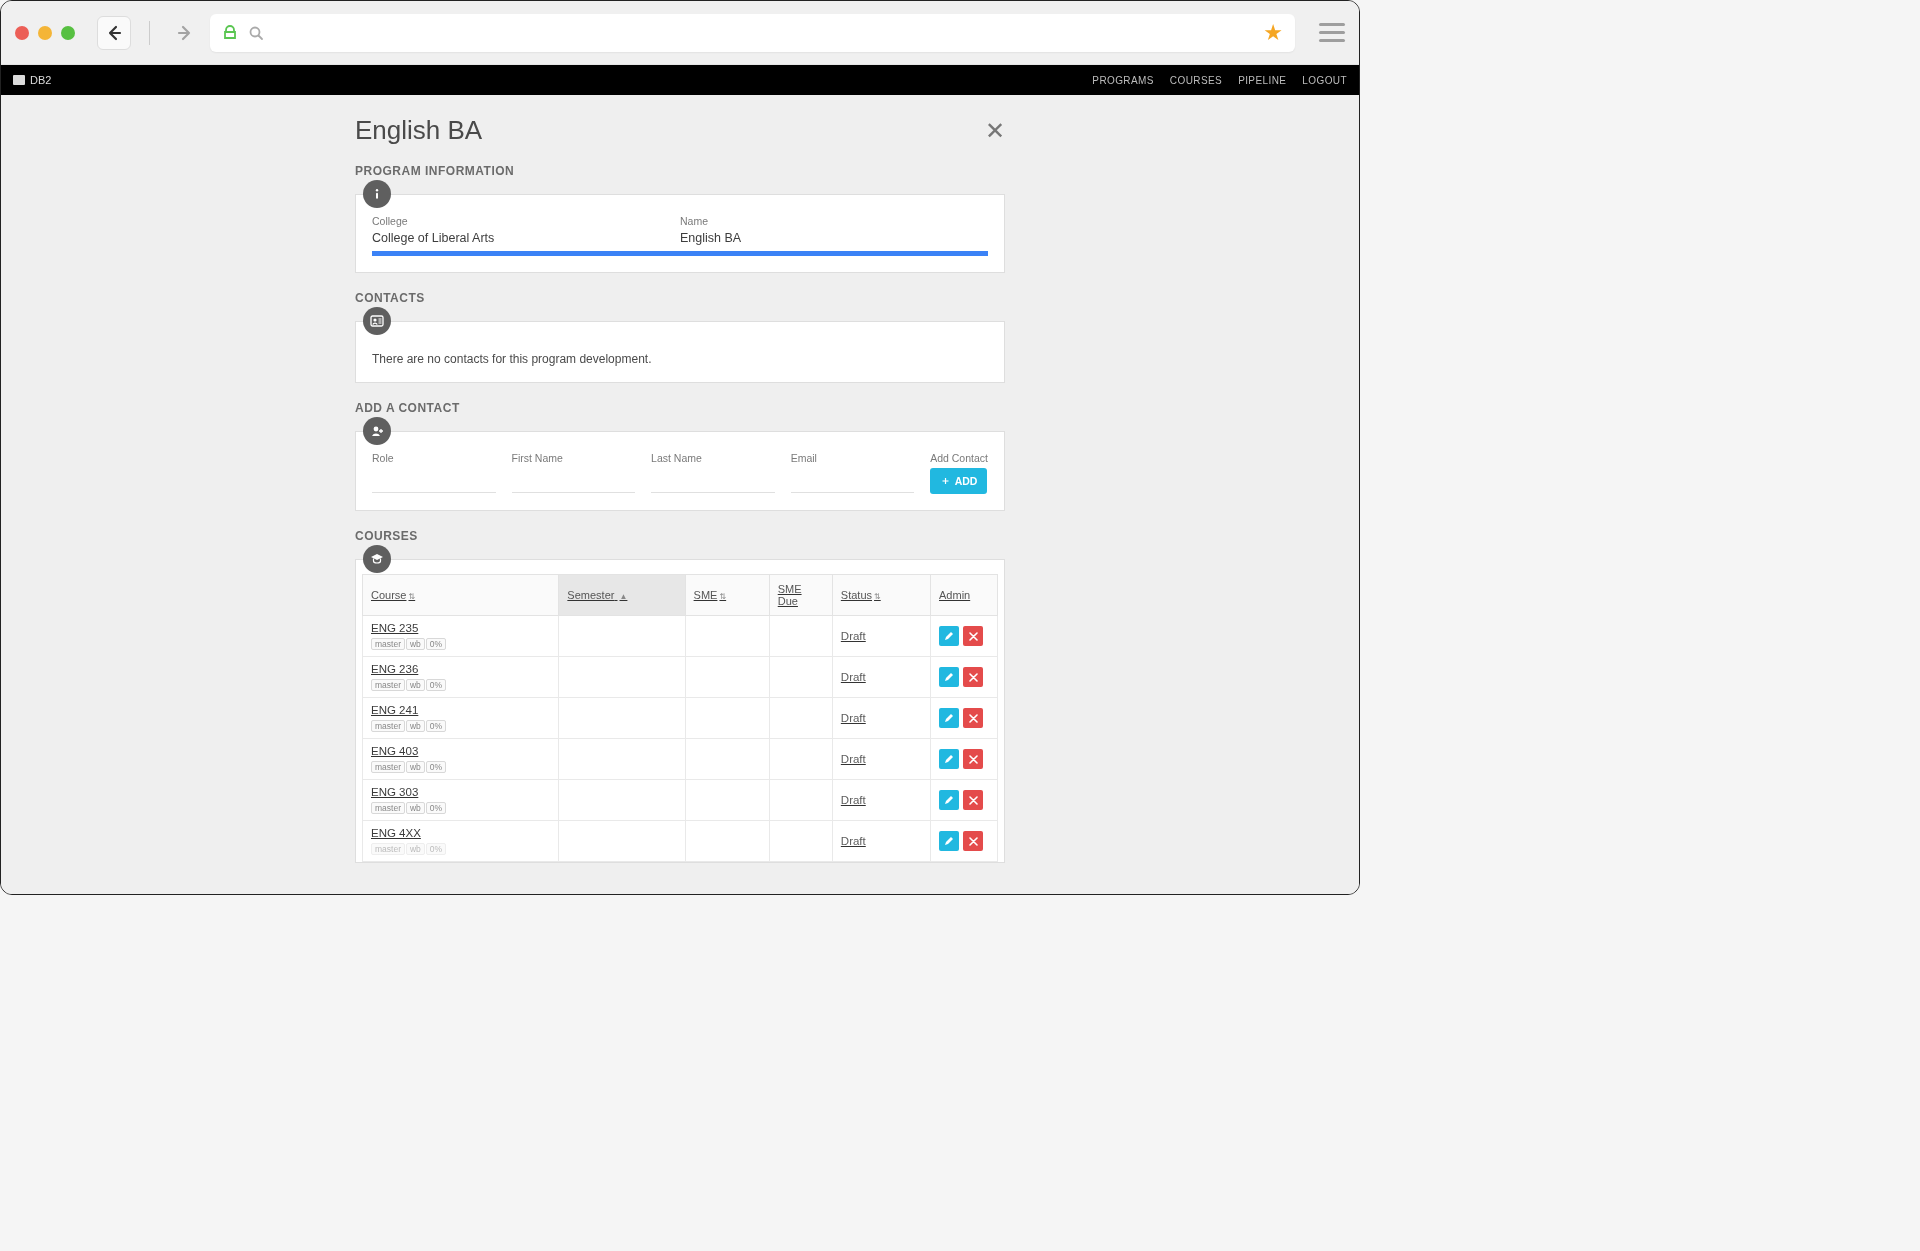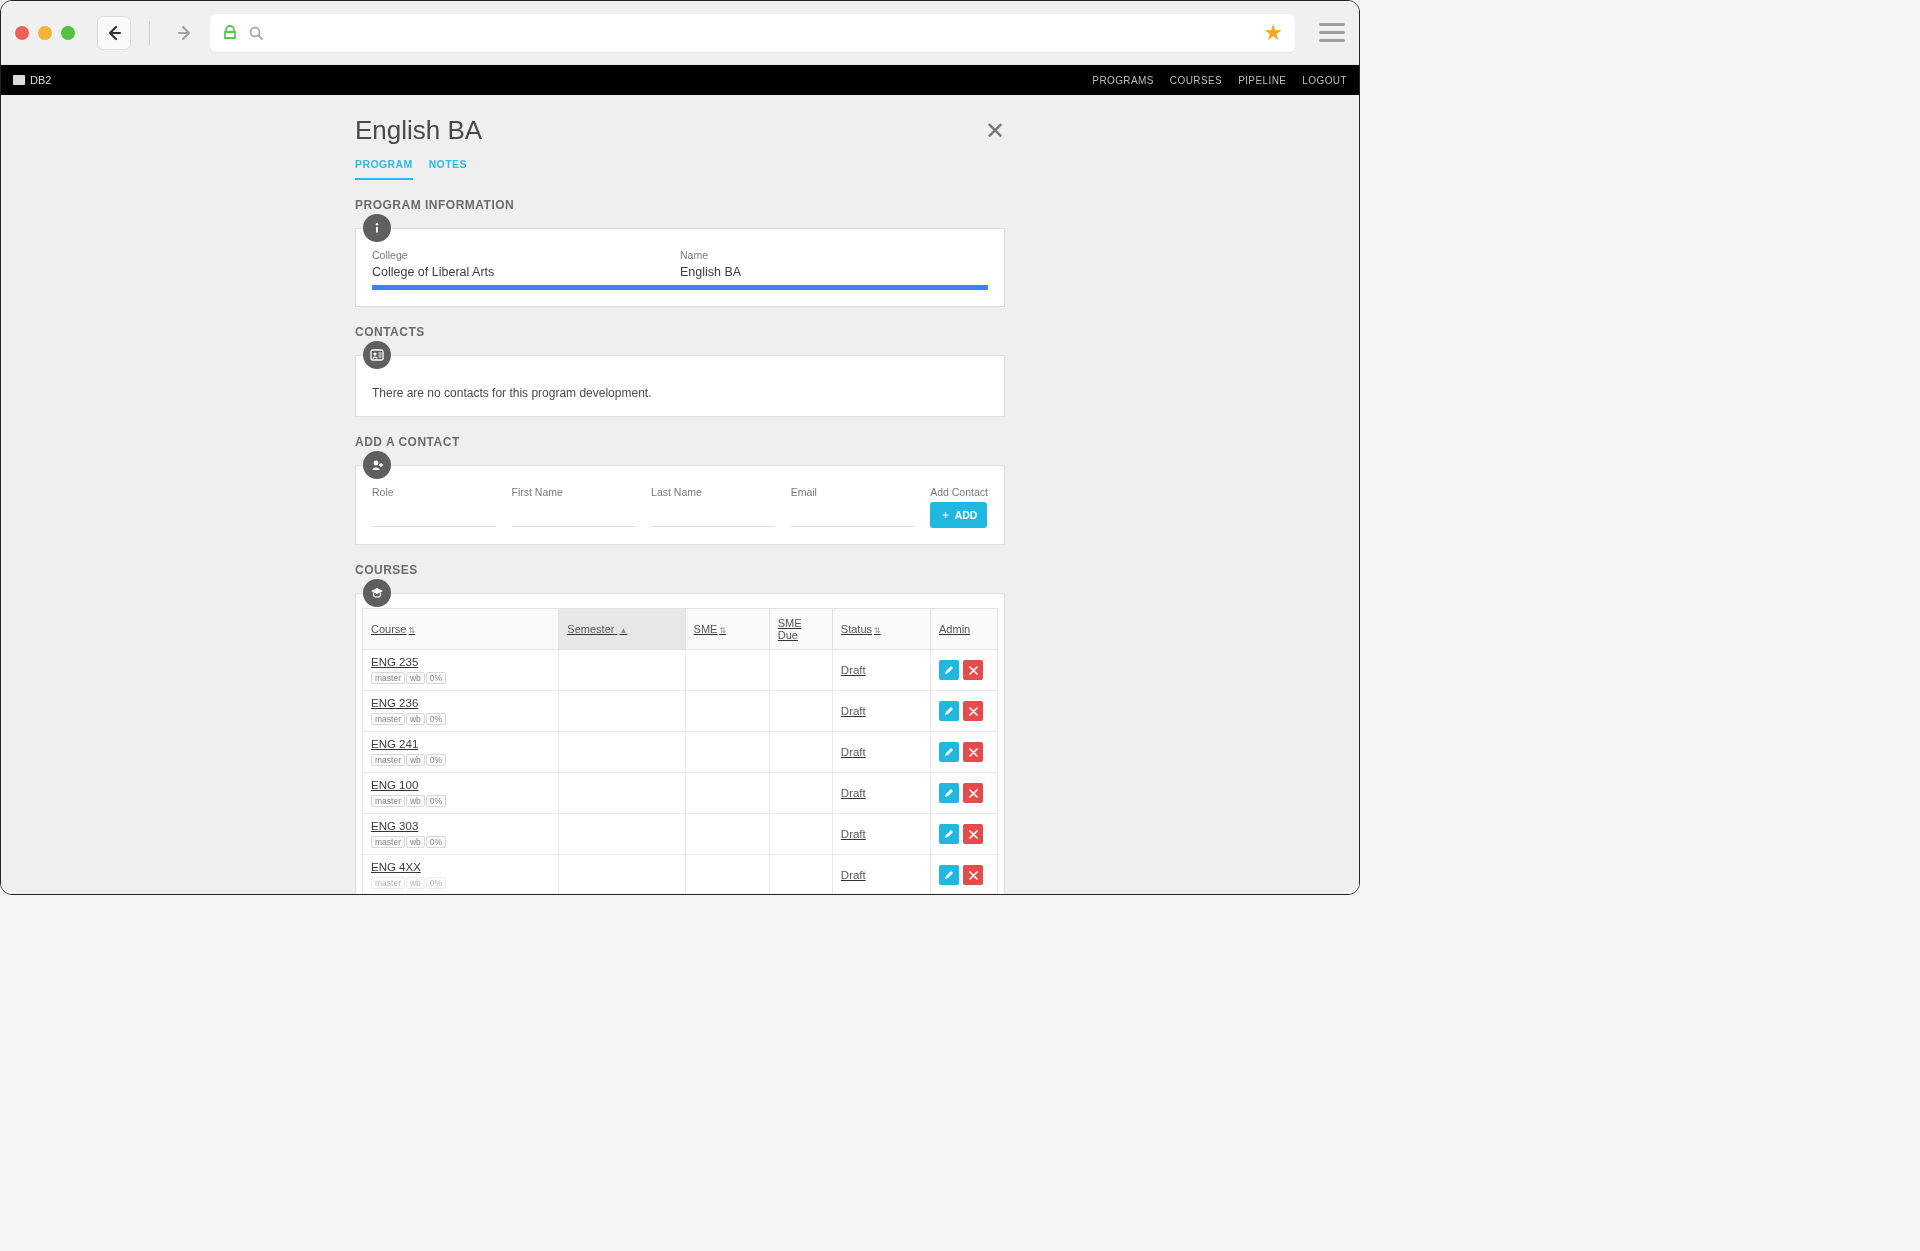--- a/index.html
+++ b/index.html
@@ -210,24 +210,20 @@
   </div>
 
   <div class="page">
     <div class="container">
 
       <div class="page-head">
         <h1 class="page-title">English BA</h1>
         <span class="close-x">✕</span>
       </div>
 
-      <div class="tabs" id="tabs">
-          <span class="tab active">PROGRAM</span>
-          <span class="tab">NOTES</span>
-        </div>
 
       <div class="section-title">PROGRAM INFORMATION</div>
       <div class="circle-icon">
         <svg width="12" height="12" viewBox="0 0 12 12">
             <circle cx="6" cy="2.3" r="1.2" fill="#fff"></circle>
             <rect x="5" y="4.8" width="2" height="6" rx="1" fill="#fff"></rect>
           </svg>
       </div>
       <div class="panel">
         <div class="fields">
@@ -386,21 +382,21 @@
                     <button class="mini-btn del">
                       <svg width="9" height="9" viewBox="0 0 9 9">
                         <path d="M1 1 L8 8 M8 1 L1 8" stroke="#fff" stroke-width="1.6" stroke-linecap="round"></path>
                       </svg>
                     </button>
                   </div>
                 </td>
               </tr>
               <tr>
                 <td>
-                  <div class="course-name">ENG 100</div>
+                  <div class="course-name">ENG 403</div>
                   <div class="tags"><span class="tag">master</span><span class="tag">wb</span><span class="tag">0%</span></div>
                 </td>
                 <td></td>
                 <td></td>
                 <td></td>
                 <td>Draft</td>
                 <td>
                   <div class="admin-btns">
                     <button class="mini-btn edit">
                       <svg width="10" height="10" viewBox="0 0 10 10">

